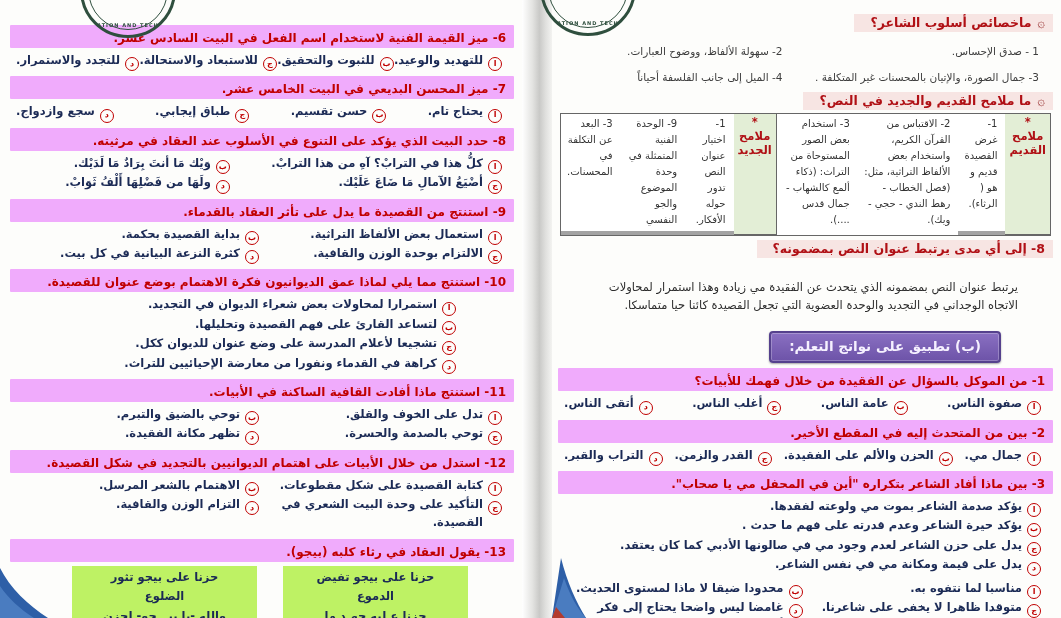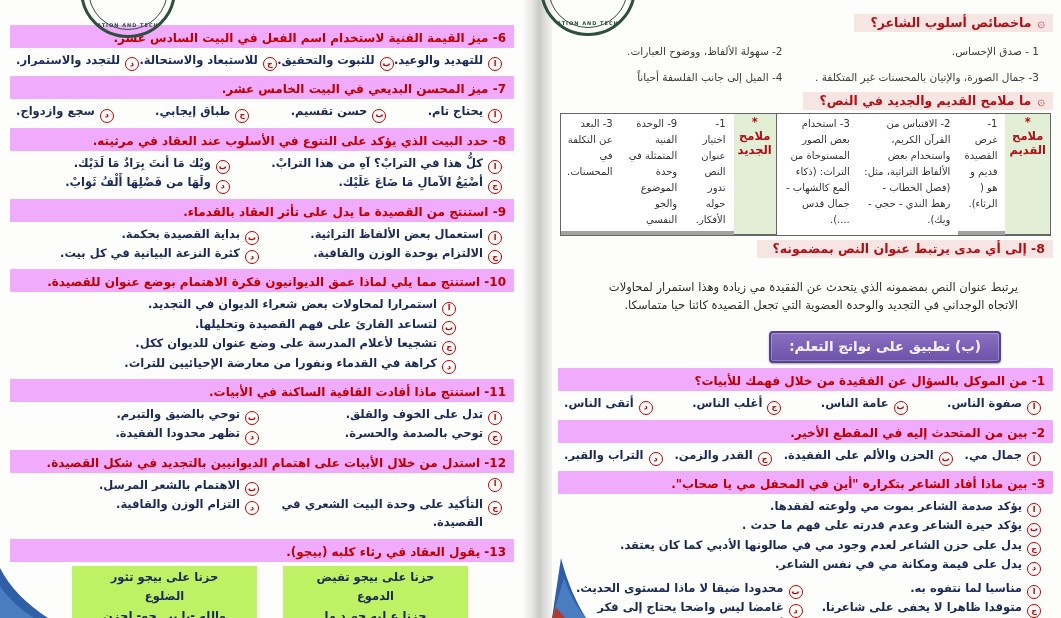--- a/index.html
+++ b/index.html
@@ -197,27 +197,28 @@
           <div class="opt">
             <span class="opt-letter">ب</span>
             <span class="opt-text">توحي بالضيق والتبرم.</span>
           </div>
           <div class="opt">
             <span class="opt-letter">ج</span>
             <span class="opt-text">توحي بالصدمة والحسرة.</span>
           </div>
           <div class="opt">
             <span class="opt-letter">د</span>
-            <span class="opt-text">تظهر محدودا الفقيدة.</span>
+            <span class="opt-text">تظهر مكانة الفقيدة.</span>
           </div>
         </div>
         <div class="qbar"><span class="qtitle">12- استدل من خلال الأبيات على اهتمام الديوانيين بالتجديد في شكل القصيدة.</span></div>
         <div class="opts opts-grid2">
           <div class="opt">
             <span class="opt-letter">ا</span>
+            <span class="opt-text">كتابة القصيدة على شكل مقطوعات.</span>
           </div>
           <div class="opt">
             <span class="opt-letter">ب</span>
             <span class="opt-text">الاهتمام بالشعر المرسل.</span>
           </div>
           <div class="opt">
             <span class="opt-letter">ج</span>
             <span class="opt-text">التأكيد على وحدة البيت الشعري في القصيدة.</span>
           </div>
           <div class="opt">

